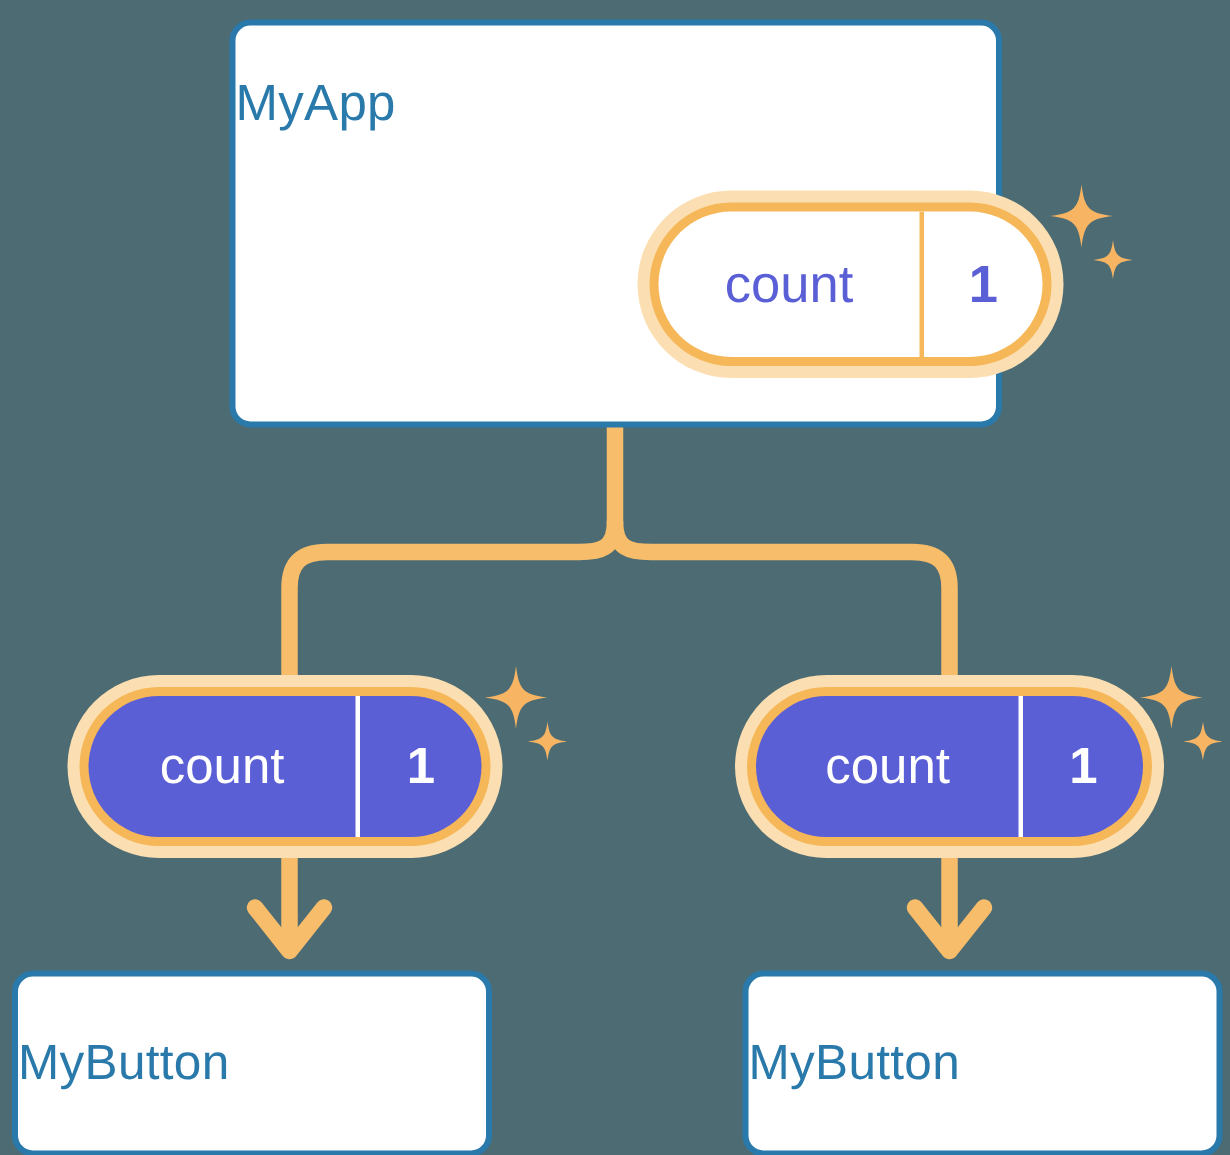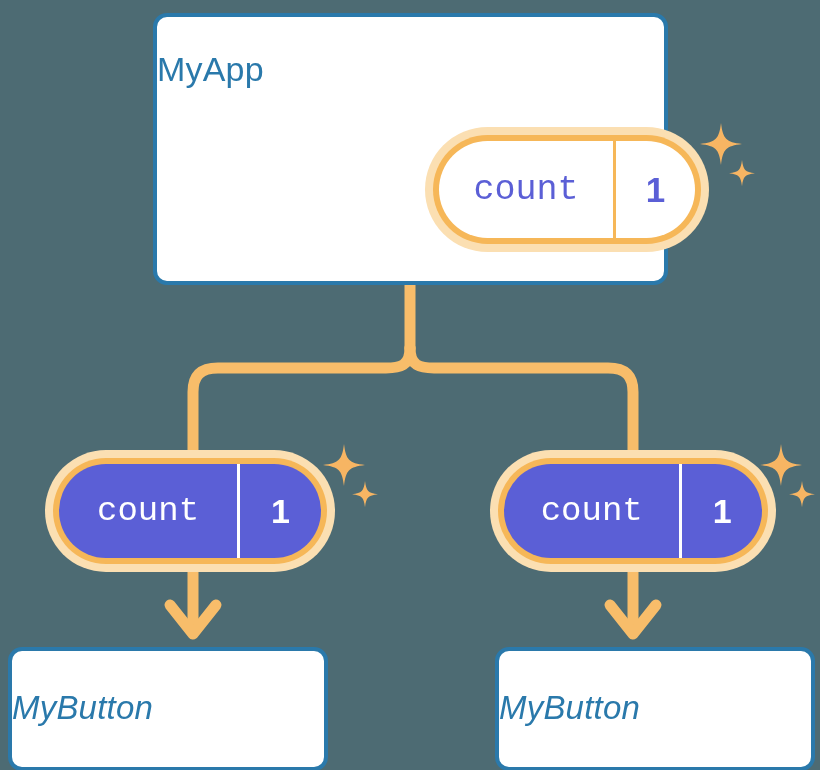--- a/index.html
+++ b/index.html
@@ -57,21 +57,20 @@
   #app-card .card-title {
     position: absolute;
     left: 0;
     right: 0;
     top: 33px;
   }
 
   .button-card {
     height: 124px;
     z-index: 3;
-    font-style: italic;
   }
   .button-card .card-title {
     position: absolute;
     left: 0;
     right: 0;
     top: 38px;
     font-size: 33px;
   }
   #button-card-left {
     left: 8px;
@@ -109,21 +108,21 @@
     height: 100%;
     border-radius: 999px;
     overflow: hidden;
   }
   .pill-key, .pill-val {
     display: flex;
     align-items: center;
     justify-content: center;
     white-space: nowrap;
   }
-  .pill-key { flex: 0 0 68%; font-family: Liberation Mono, monospace; }
+  .pill-key { flex: 0 0 68%; }
   .pill-val { flex: 1 1 auto; font-weight: bold; }
 
   
   #pill-app {
     left: 268px;
     top: 110px;
     width: 284px;
     height: 125px;
   }
   #pill-app .pill-body { background: #ffffff; }

